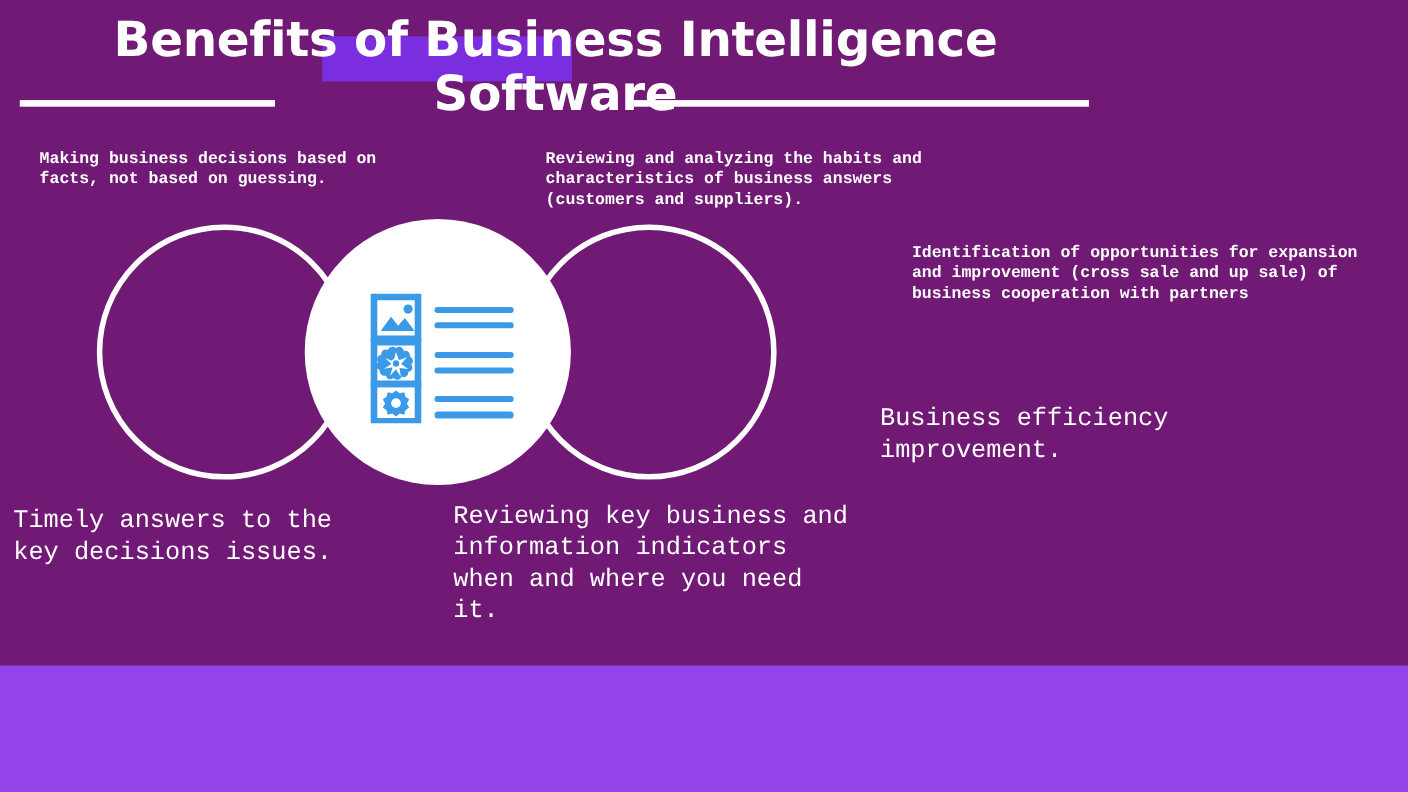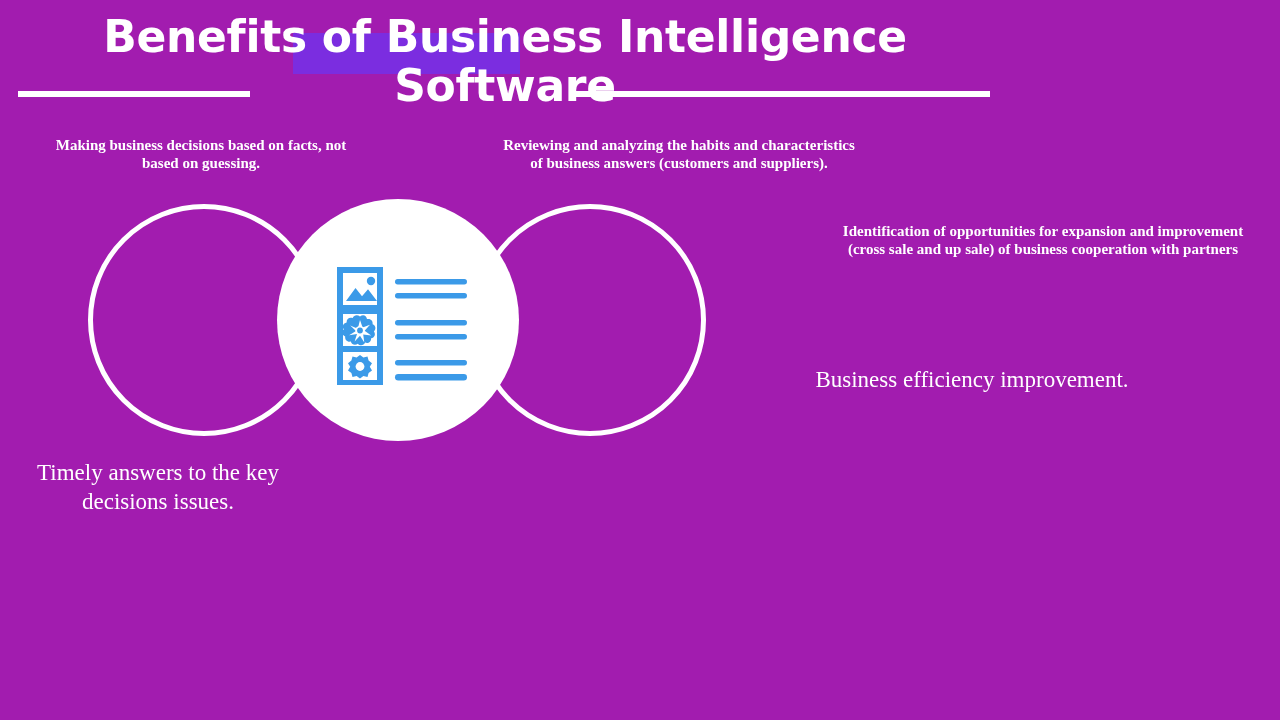--- a/index.html
+++ b/index.html
@@ -12,22 +12,22 @@
     height: 720px;
     overflow: hidden;
     background: #9244e8;
     font-family: "DejaVu Sans", "Liberation Sans", sans-serif;
     -webkit-font-smoothing: antialiased;
   }
 
   #slide {
     position: relative;
     width: 1280px;
-    height: 720px;
-    background: #a21caf;
+    height: 605px;
+    background: #701a75;
   }
 
   
   #title-block {
     position: absolute;
     left: 0;
     top: 12px;
     width: 1010px;
     text-align: center;
   }
@@ -96,22 +96,22 @@
     width: 135px;
     height: 120px;
     z-index: 4;
   }
   #center-icon svg { display: block; }
 
   
   .caption {
     position: absolute;
     color: #ffffff;
-    text-align: center;
-    font-family: Liberation Serif, serif;
+    text-align: left;
+    font-family: Liberation Mono, monospace;
   }
   .caption-sm {
     font-size: 15px;
     font-weight: bold;
     line-height: 1.22;
   }
   .caption-lg {
     font-size: 23px;
     font-weight: normal;
     line-height: 1.25;
@@ -191,14 +191,15 @@
   <div class="caption caption-sm" id="caption-facts">Making business decisions based on facts, not based on guessing.</div>
 
   <div class="caption caption-sm" id="caption-partners">Reviewing and analyzing the habits and characteristics of business answers (customers and suppliers).</div>
 
   <div class="caption caption-sm" id="caption-expansion">Identification of opportunities for expansion and improvement (cross sale and up sale) of business cooperation with partners</div>
 
   <div class="caption caption-lg" id="caption-efficiency">Business efficiency improvement.</div>
 
   <div class="caption caption-lg" id="caption-timely">Timely answers to the key decisions issues.</div>
 
+  <div class="caption caption-lg" id="caption-indicators">Reviewing key business and information indicators when and where you need it.</div>
 
 </div>
 
 </body></html>

